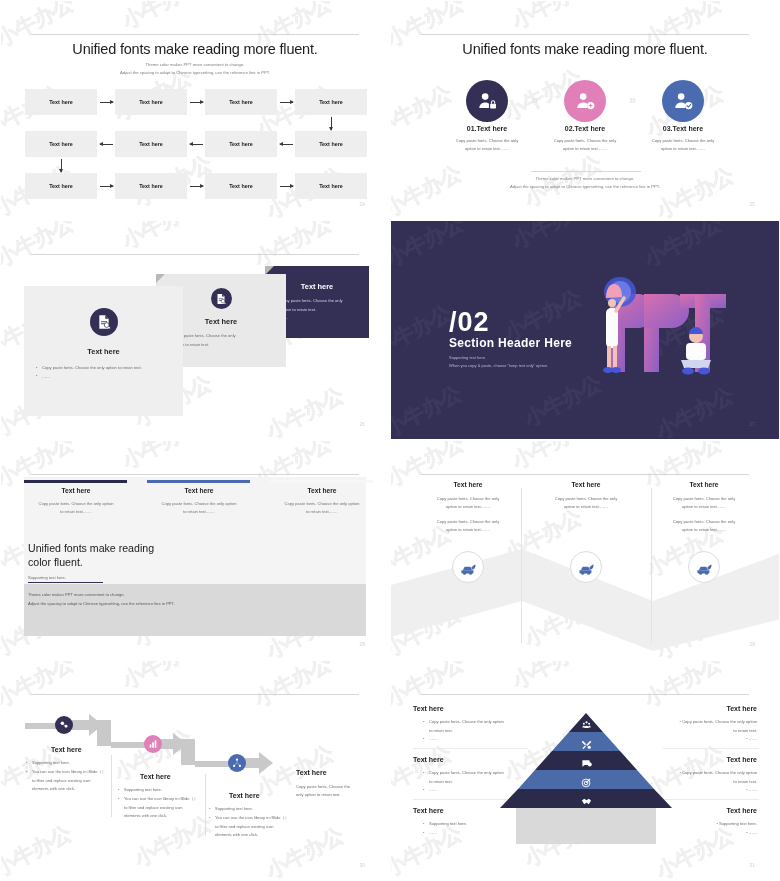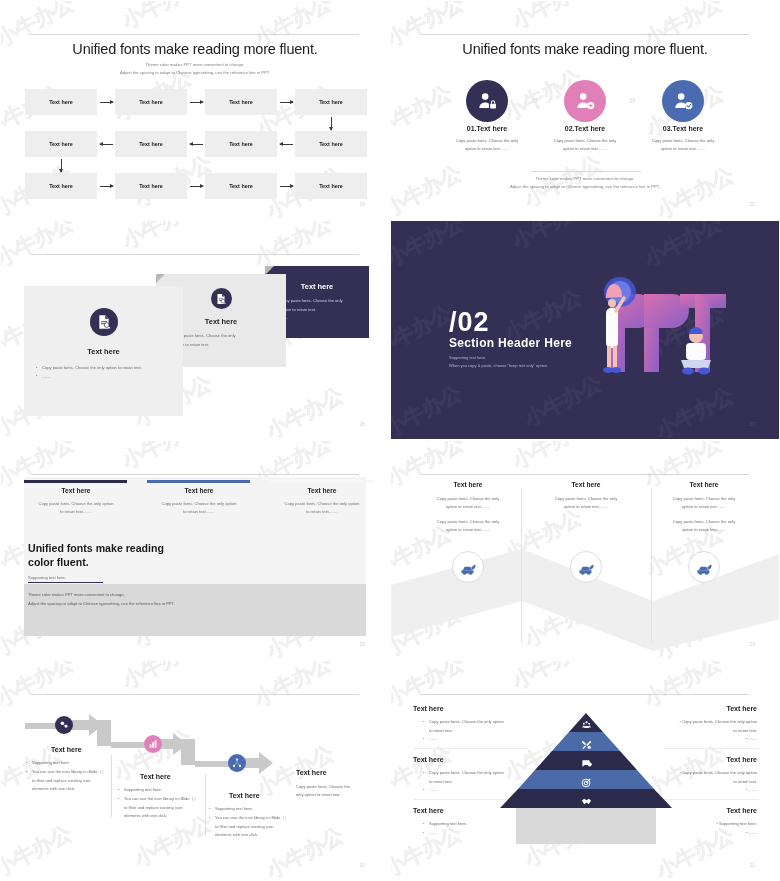--- a/index.html
+++ b/index.html
@@ -141,21 +141,21 @@
   .sec-p{ position:absolute; left:58px; top:133px;}
   .sec-p div{ font-size:4px; color:#b9b6cf; line-height:2;}
 
   
   .s5bar{ position:absolute; height:3px; }
   .s5h{ position:absolute; width:104px; text-align:center;
         font-size:6.6px; font-weight:700; color:#1d1d1d;}
   .s5p{ position:absolute; width:104px; text-align:center;
         font-size:4.1px; color:#737373; line-height:1.95;}
   .s5big{ position:absolute; left:27px; top:100px;
-          font-size:10.6px; font-weight:700; color:#1a1a1a; line-height:1.33;}
+          font-size:10.6px; font-weight:400; color:#1a1a1a; line-height:1.33;}
   .s5sup{ position:absolute; left:27px; top:134px;
           font-size:4.1px; color:#6f6f6f;}
   .s5supline{ position:absolute; left:27px; top:141px; width:75px; height:1.4px;
           background:#332f55;}
   .s5panel{ position:absolute; left:23px; right:23px; top:143px; height:52px;
           background:#d9d9d9;}
   .s5panel div{ font-size:4.1px; color:#595959; line-height:2.2;}
   .s5white{ position:absolute; left:23px; right:23px; top:36px; height:108px;
           background:#f4f4f4; }
 

